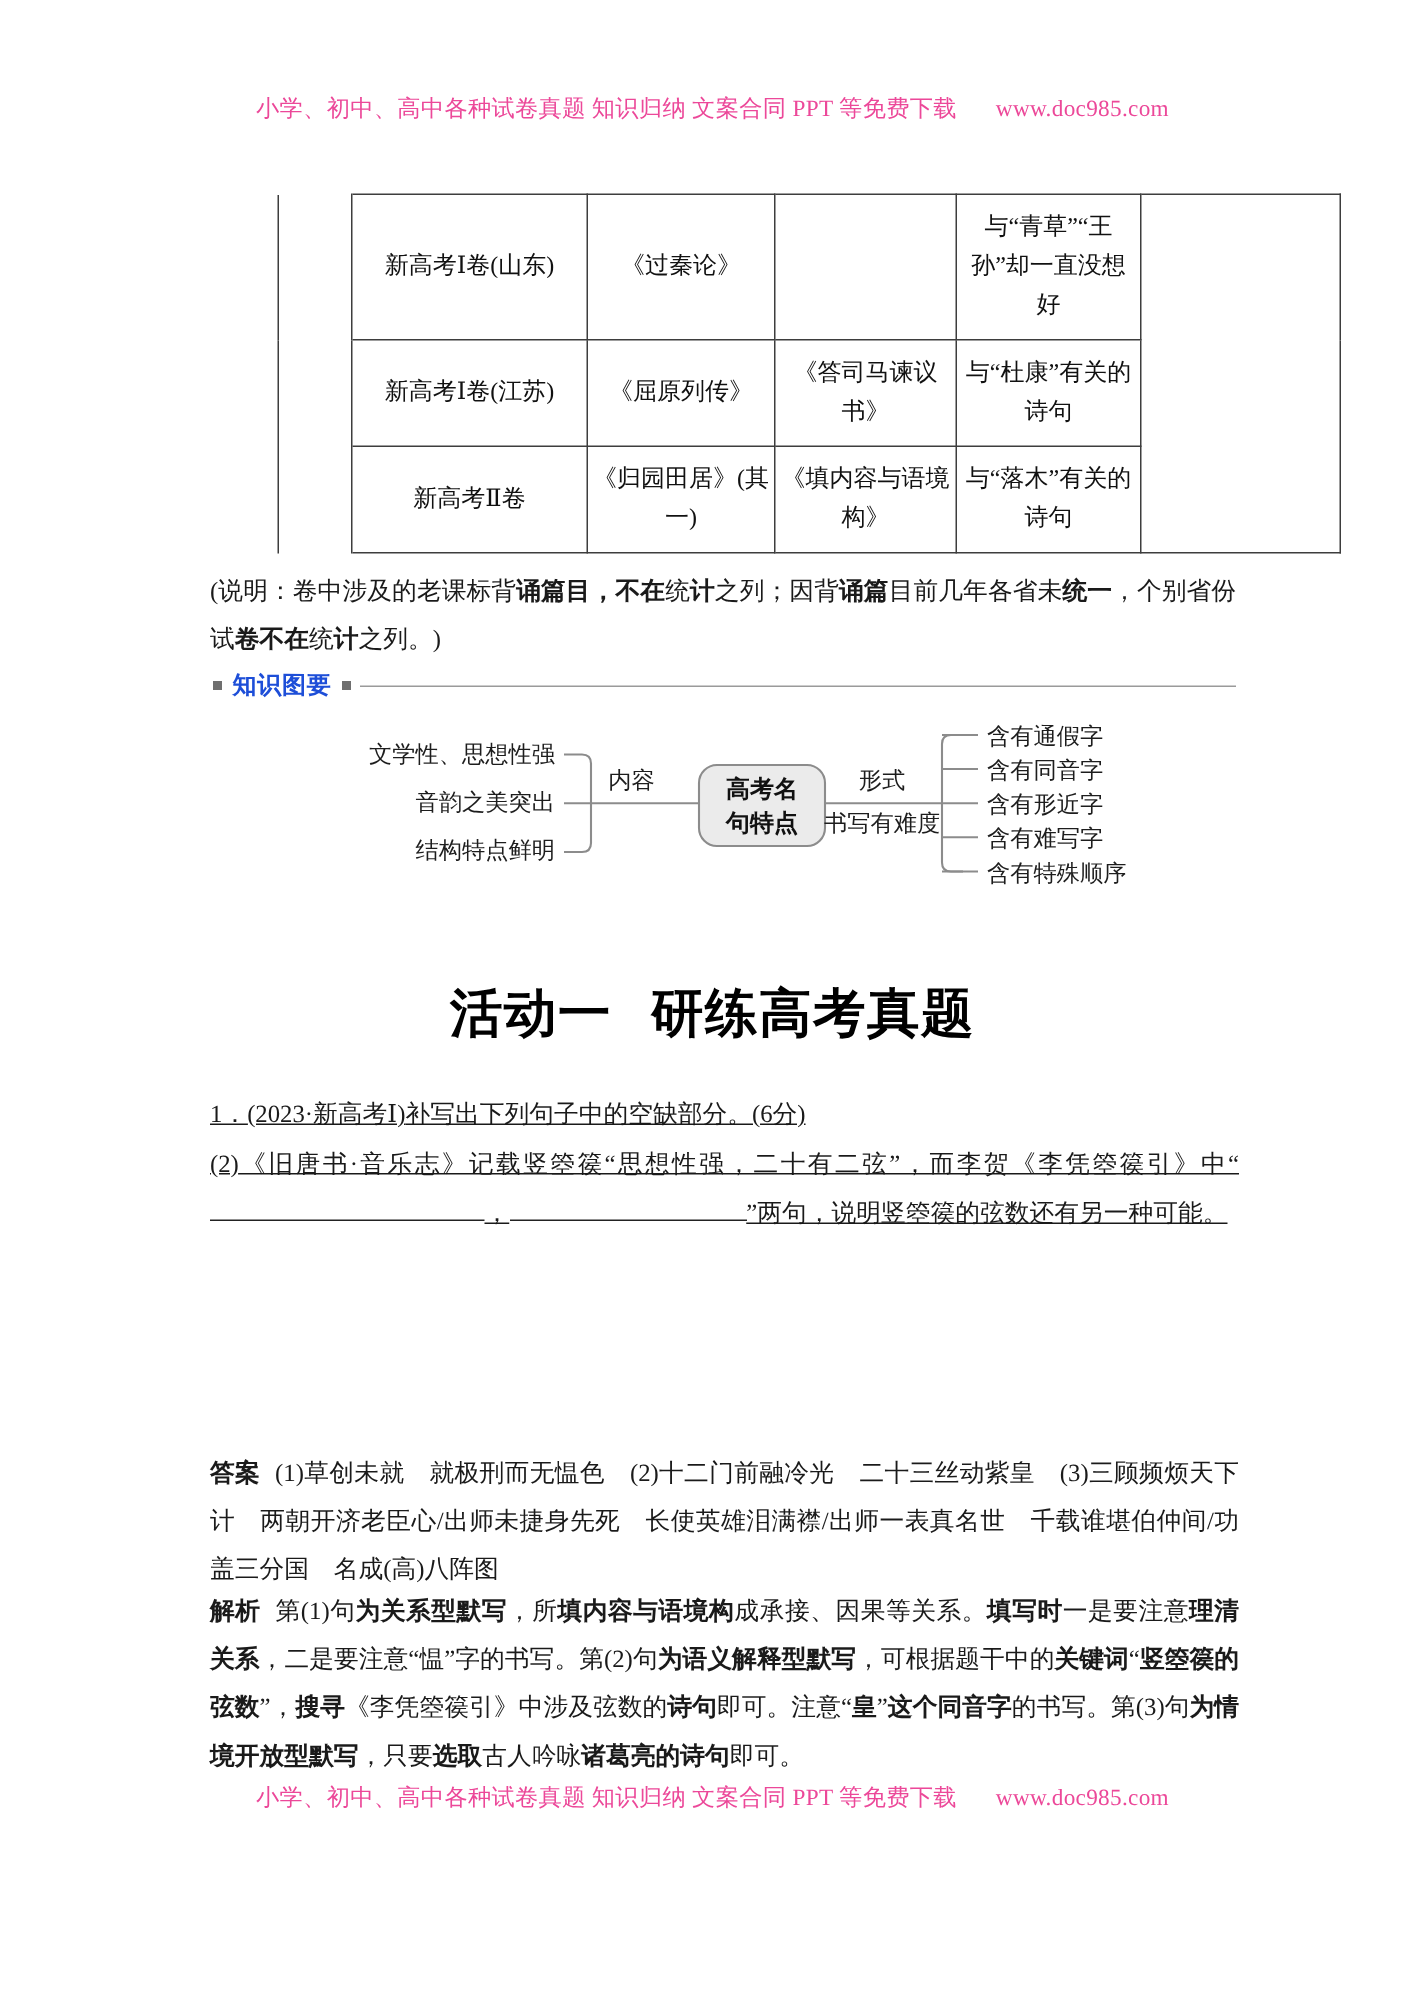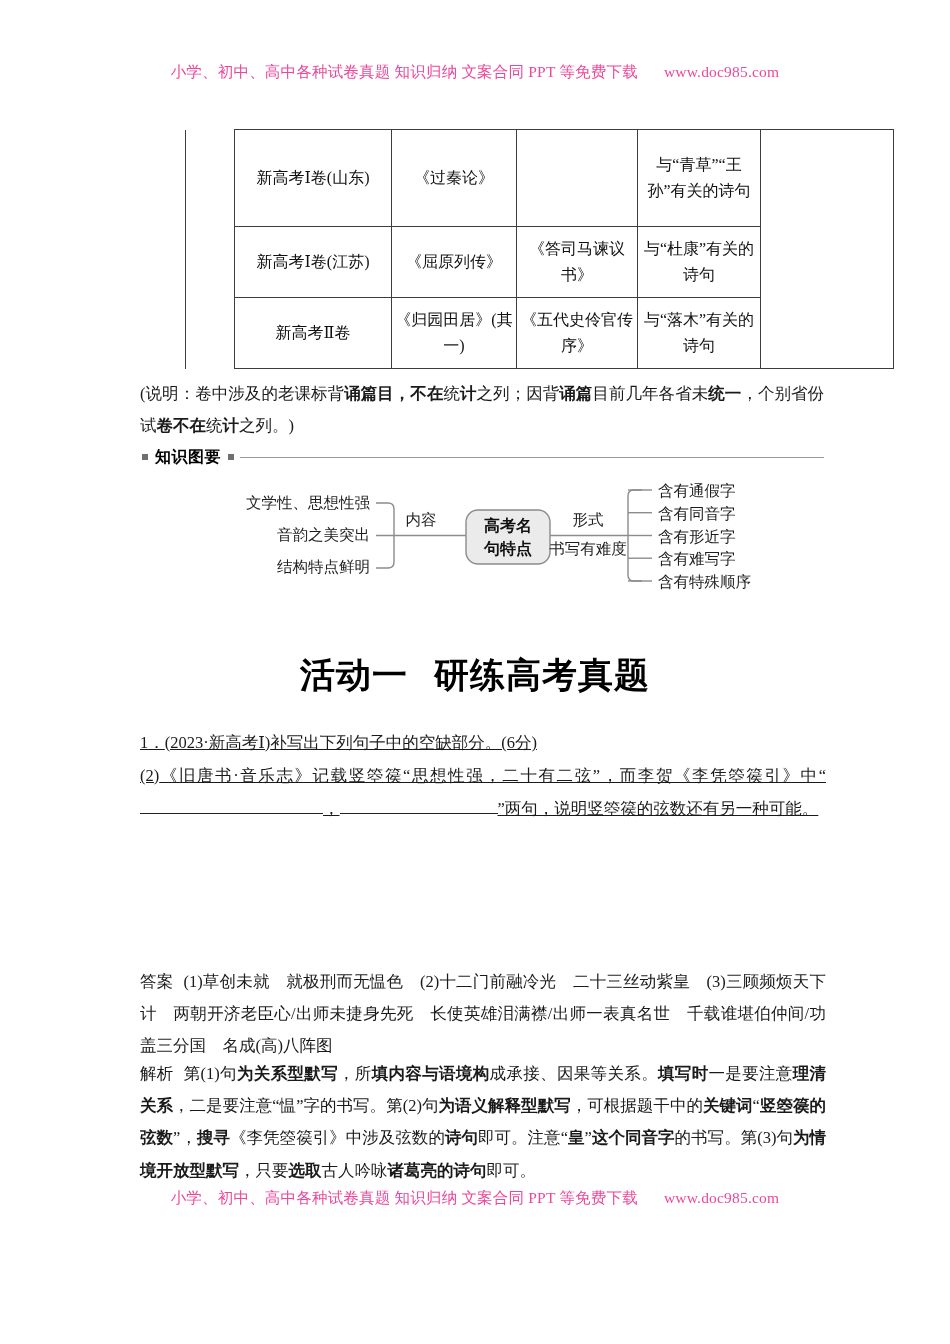--- a/index.html
+++ b/index.html
@@ -101,21 +101,21 @@
     height: 6px;
     background: #6f6f6f;
     flex: 0 0 auto;
   }
   .sec-title {
     font-family: "DejaVu Sans", "Liberation Sans", sans-serif;
     font-weight: bold;
     font-size: 16px;
     margin: 0 7px;
     letter-spacing: 0.5px;
-    color: #000000;
+    color: #1d4ed8;
   }
   .sec-rule {
     flex: 1 1 auto;
     height: 1px;
     background: #9a9a9a;
     margin-left: 6px;
   }
 
   
   .mindmap {
@@ -187,21 +187,21 @@
     width: 686px;
     font-size: 16.5px;
     line-height: 1.95;
     text-align: justify;
     text-justify: inter-ideograph;
   }
   .ans { top: 966px; }
   .ana { top: 1058px; }
   .lab {
     font-family: "DejaVu Sans", "Liberation Sans", sans-serif;
-    font-weight: normal;
+    font-weight: bold;
     margin-right: 10px;
   }
   .em { font-family: "DejaVu Sans", "Liberation Sans", sans-serif; font-weight: bold; }
 </style>
 </head>
 <body>
 
 <div class="page">
 
   <div class="running-head">
@@ -209,35 +209,35 @@
   </div>
 
   <div class="tbl-wrap">
     <table class="exam">
       <tbody>
           <tr class="row1">
         <td class="c0 pad-col"></td>
         <td class="c1">新高考Ⅰ卷(山东)</td>
         <td class="c2">《过秦论》</td>
         <td class="c3"></td>
-        <td class="c4">与“青草”“王孙”有关的诗句</td>
+        <td class="c4">与“青草”“王孙”却一直没想好</td>
         <td class="c5" rowspan="3"></td>
       </tr>
       <tr class="row2">
         <td class="c0 pad-col"></td>
         <td class="c1">新高考Ⅰ卷(江苏)</td>
         <td class="c2">《屈原列传》</td>
         <td class="c3">《答司马谏议书》</td>
         <td class="c4">与“杜康”有关的诗句</td>
       </tr>
       <tr class="row3">
         <td class="c0 pad-col"></td>
         <td class="c1">新高考Ⅱ卷</td>
         <td class="c2">《归园田居》(其一)</td>
-        <td class="c3">《五代史伶官传序》</td>
+        <td class="c3">《填内容与语境构》</td>
         <td class="c4">与“落木”有关的诗句</td>
       </tr>
     </tbody>
       </table>
   </div>
 
   <div class="note"><span>(说明：卷中涉及的老课标背</span><span class="em">诵篇目，不在</span><span>统</span><span class="em">计</span><span>之列；因背</span><span class="em">诵篇</span><span>目前几年各省未</span><span class="em">统一</span><span>，个别省份试</span><span class="em">卷不在</span><span>统</span><span class="em">计</span><span>之列。)</span></div>
 
   <div class="sec-head">
     <span class="sq"></span>

